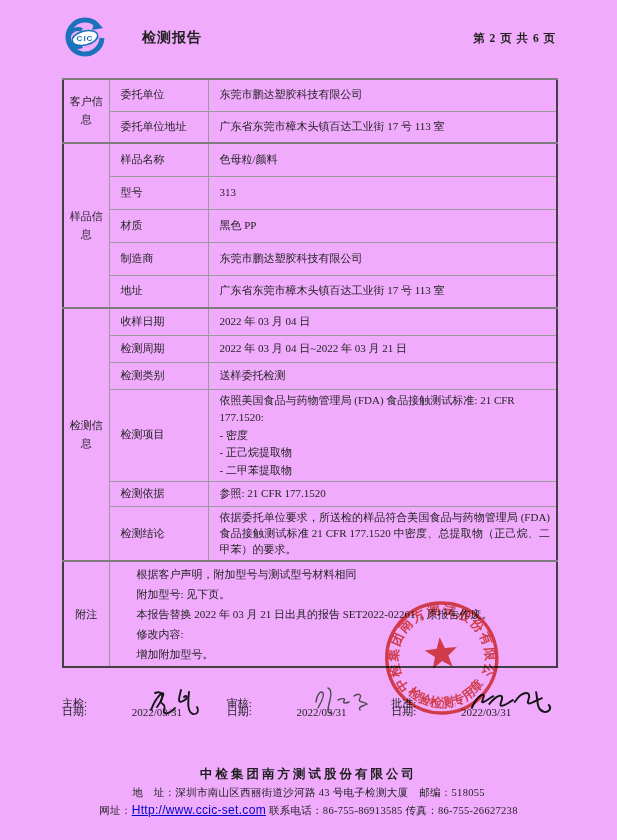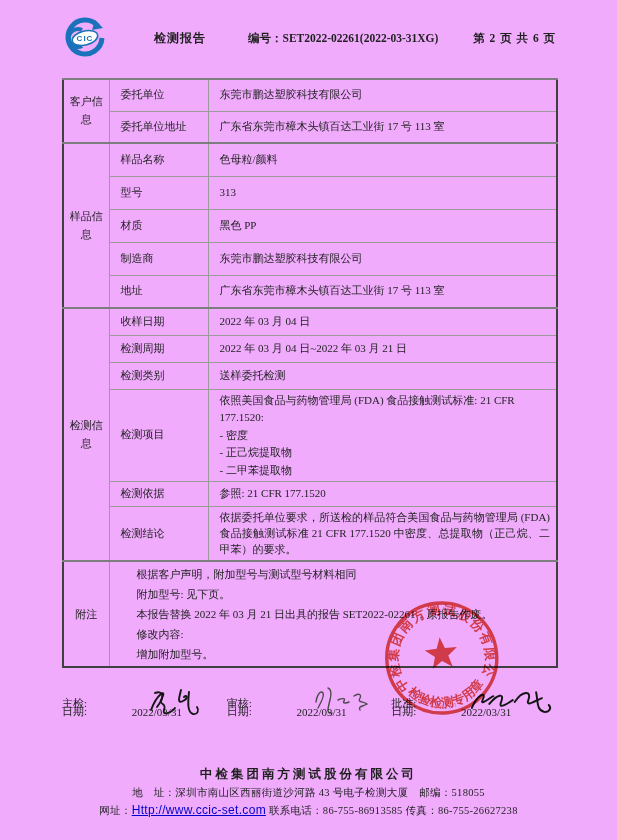--- a/index.html
+++ b/index.html
@@ -1,21 +1,21 @@
 <!DOCTYPE html>
 <html><head>
 <meta charset="utf-8">
 <style>
   html,body{margin:0;padding:0;background:#e8e8e8;}
   .page{width:617px;height:840px;position:relative;background:#f0abfc;margin:0 auto;
         font-family:"Liberation Serif","DejaVu Serif",serif;color:#1f1f1f;overflow:hidden;}
   
   .header{position:absolute;top:14px;left:62px;width:494px;height:48px;display:flex;align-items:center;}
   .logo{width:44px;height:44px;flex:0 0 44px;}
-  .rpt-title{font-size:12px;font-weight:bold;margin-left:48px;letter-spacing:1px;}
+  .rpt-title{font-size:14px;font-weight:bold;margin-left:36px;letter-spacing:1px;}
   .rpt-no{font-size:11.5px;font-weight:bold;margin-left:42px;}
   .rpt-pages{font-size:11.5px;font-weight:bold;margin-left:auto;letter-spacing:1px;}
   
   .tablewrap{position:absolute;top:78px;left:62px;width:494px;}
   table{border-collapse:collapse;width:100%;font-size:11px;table-layout:fixed;}
   table{border:2px solid #404040;}
   td{border:1px solid #9b9b9b;vertical-align:middle;padding:2px 6px 2px 11px;line-height:1.45;}
   td.sec{text-align:center;padding:2px 3px;line-height:1.6;}
   tr.secstart td{border-top:2px solid #7d7d7d;}
   .r32{height:32px}.r33{height:33px}.r27{height:27px}
@@ -48,21 +48,20 @@
 
   <div class="header">
     <svg class="logo" viewBox="0 0 44 44">
       <path d="M 36,10 A 17,17 0 1 0 40,22" fill="none" stroke="#1a72bb" stroke-width="5"></path>
       <path d="M 33,4 L 41,12 L 30,14 Z" fill="#1a72bb"></path>
       <path d="M 20,14 A 9,9 0 1 0 20,30" fill="none" stroke="#1a72bb" stroke-width="4"></path>
       <ellipse cx="23" cy="22" rx="13" ry="7" fill="#fff" stroke="#1a72bb" stroke-width="1.5" transform="rotate(-14 23 22)"></ellipse>
       <text x="23" y="25" text-anchor="middle" font-size="8" font-weight="bold" fill="#1a72bb" font-family="Liberation Sans, sans-serif" letter-spacing="1">CIC</text>
     </svg>
     <span class="rpt-title">检测报告</span>
-    <span class="rpt-no"><span>编号：</span><span>SET2022-02261(2022-03-31XG)</span></span>
     <span class="rpt-pages">第 2 页 共 6 页</span>
   </div>
 
   <div class="tablewrap">
     <table>
       <colgroup>
           <col style="width:46px">
           <col style="width:99px">
           <col style="width:349px">
         </colgroup>

